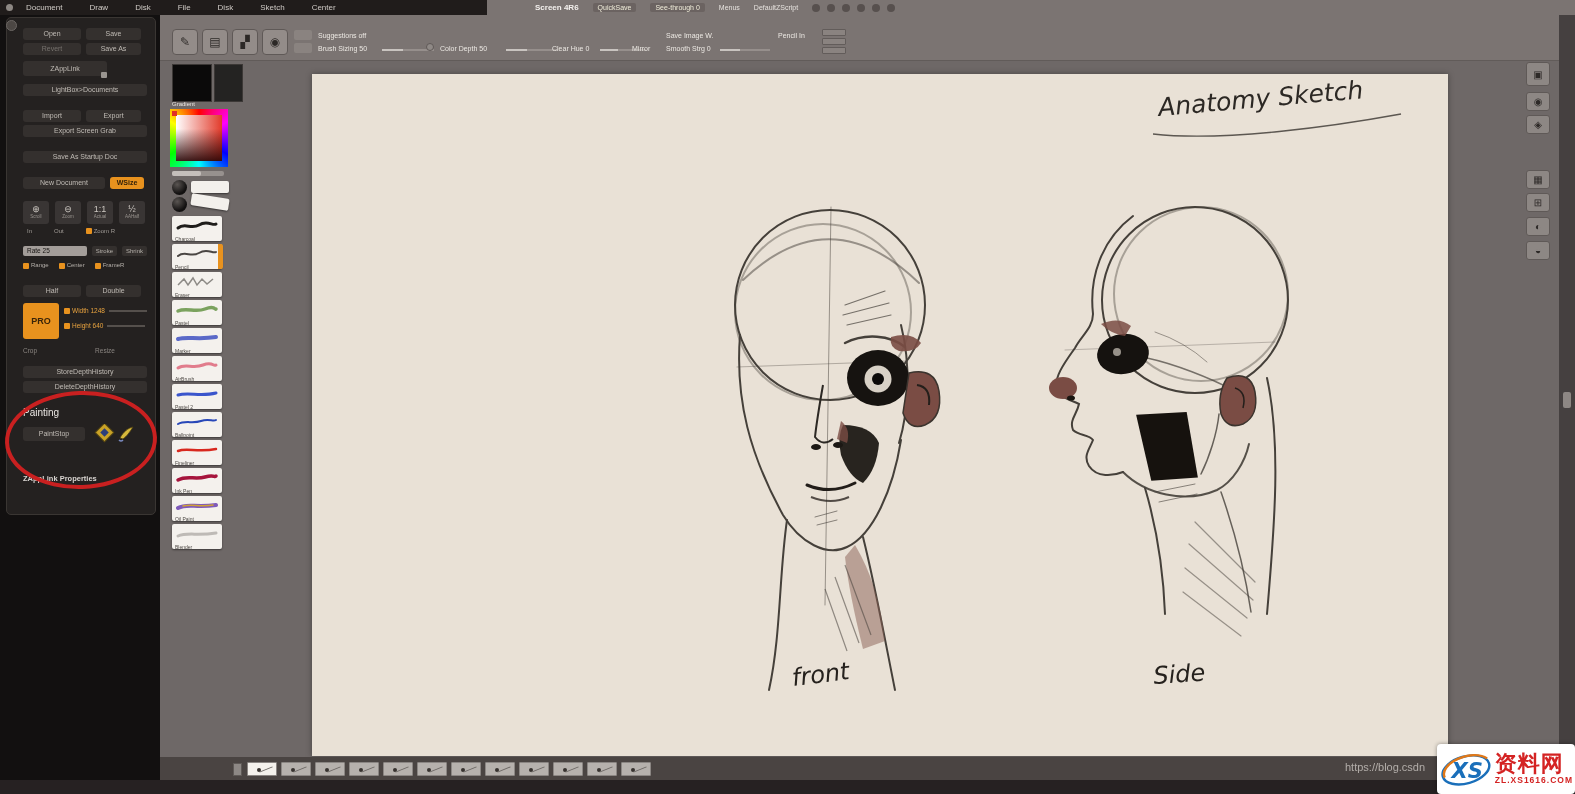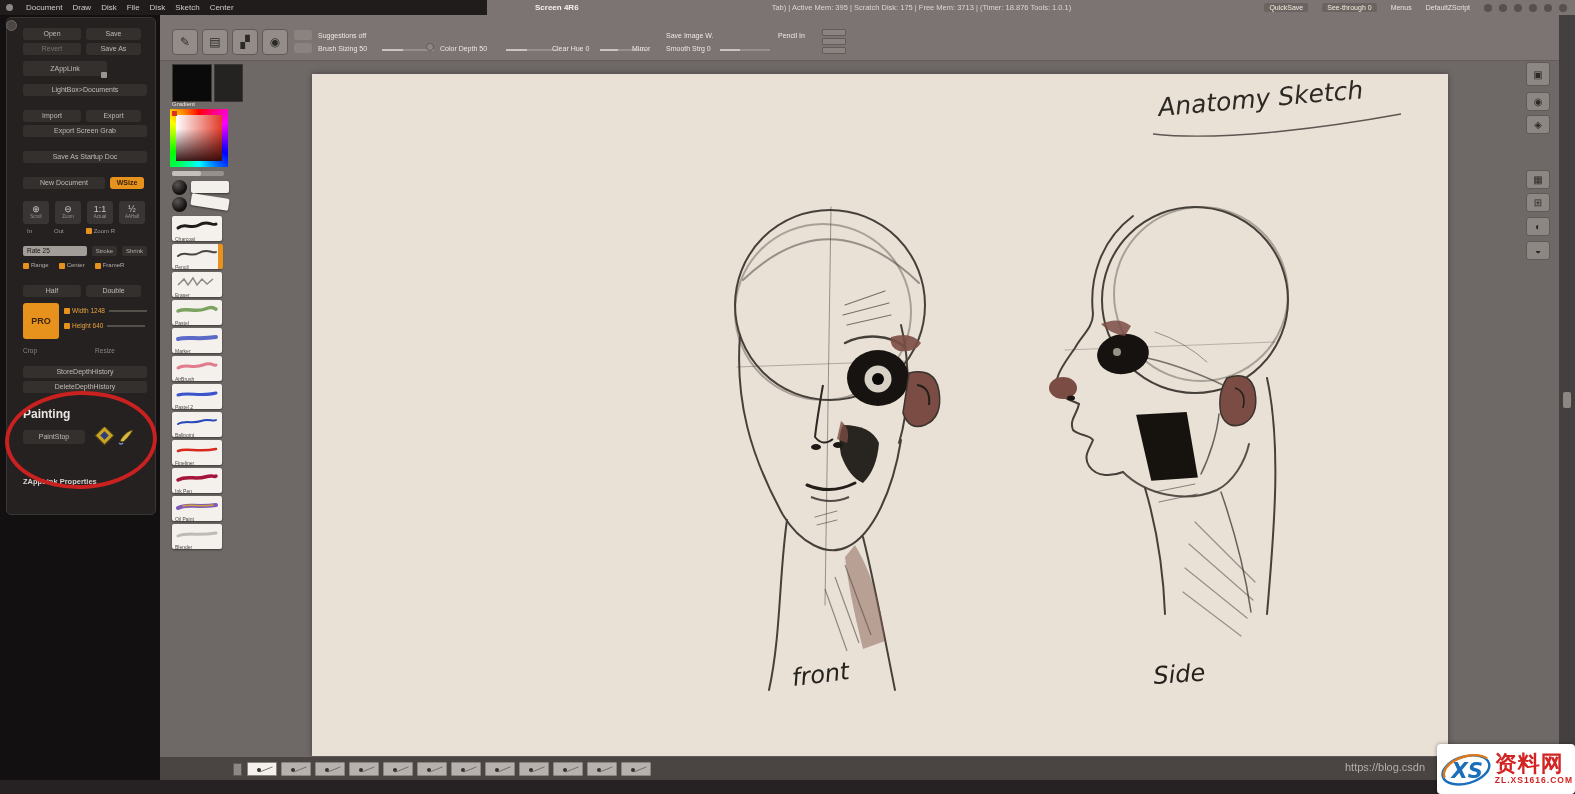--- a/index.html
+++ b/index.html
@@ -1,21 +1,21 @@
 <!DOCTYPE html>
 <html><head>
 <meta charset="utf-8">
 <style>
   *{margin:0;padding:0;box-sizing:border-box}
   html,body{width:1575px;height:794px}
   body{position:relative;background:#6e6867;font-family:"Liberation Sans",sans-serif;overflow:hidden}
   .abs{position:absolute}
 
   
-  .menubar{left:0;top:0;width:487px;height:15px;background:#201c1b;display:flex;align-items:center;gap:10px;padding-left:26px;z-index:5}
+  .menubar{left:0;top:0;width:487px;height:15px;background:#201c1b;display:flex;align-items:center;gap:27px;padding-left:26px;z-index:5}
   .menubar .mi{font-size:8px;color:#cfcac5;white-space:nowrap}
   .apple-dot{position:absolute;left:6px;top:4px;width:7px;height:7px;border-radius:50%;background:#8d8884}
   .titlebar{left:487px;top:0;width:1088px;height:15px;background:#7b7472;display:flex;align-items:center;gap:14px;padding:0 8px 0 48px;z-index:5}
   .titlebar .app{font-size:8px;font-weight:bold;color:#f4f1ee;white-space:nowrap}
   .titlebar .info{font-size:7.5px;color:#ddd8d4;white-space:nowrap;flex:1;text-align:center;overflow:hidden}
   .titlebar .tb-btn{font-size:7px;color:#efecd9;background:#6b6361;border-radius:2px;padding:1px 5px;white-space:nowrap}
   .titlebar .tb-txt{font-size:7px;color:#e6e2de;white-space:nowrap}
   .tb-icons{display:flex;gap:7px;align-items:center}
   .tb-ic{width:8px;height:8px;border-radius:50%;background:#57504e;color:#cfcac6;font-size:6px;line-height:8px;text-align:center}
 
@@ -33,21 +33,21 @@
   .zib .n{font-size:4.5px;line-height:6px;color:#9a9590}
   .subl{font-size:6px;color:#a09b96}
   .ochip{display:inline-block;width:6px;height:6px;background:#e8921e;border-radius:1px;margin-right:2px;vertical-align:middle}
   .rate{width:80px;height:10px;background:#a39d99;border-radius:2px;color:#171412;font-size:6.5px;line-height:10px;padding-left:4px}
   .mini{background:#34302e;border-radius:2px;color:#b5b0aa;font-size:6px;height:10px;line-height:10px;padding:0 4px}
   .tgl{font-size:6px;color:#b5b0aa;white-space:nowrap}
   .pro{width:36px;height:36px;background:#e8921e;border-radius:3px;color:#3a2509;font-weight:bold;font-size:9px;display:flex;align-items:center;justify-content:center}
   .wh{font-size:6.5px;color:#e8a33f;white-space:nowrap}
   .track{display:inline-block;width:38px;height:2px;background:#55504c;vertical-align:middle;margin-left:4px}
   .dimlbl{font-size:6.5px;color:#8a8580}
-  .dhdr{font-size:12px;font-weight:bold;color:#eae6e2}
+  .dhdr{font-size:10px;font-weight:normal;color:#eae6e2}
   .dhdr2{font-size:7.5px;font-weight:bold;color:#d9d5d1}
 
   
   .annot{left:5px;top:391px;width:152px;height:98px;border:4px solid #c92020;border-radius:50%;transform:rotate(-2deg);z-index:9}
 
   
   .shelf{left:160px;top:15px;width:1415px;height:46px;background:#7b7472;border-bottom:1px solid #615b59}
   .tbtn{position:absolute;width:26px;height:26px;top:14px;background:#938c89;border:1px solid #5f5957;border-radius:4px;display:flex;align-items:center;justify-content:center}
   .tbtn .tg{font-size:12px;color:#2c2826}
   .pill{position:absolute;background:#8a8380;border-radius:2px}
@@ -105,21 +105,20 @@
   <span class="mi">Draw</span>
   <span class="mi">Disk</span>
   <span class="mi">File</span>
   <span class="mi">Disk</span>
   <span class="mi">Sketch</span>
   <span class="mi">Center</span>
 </div>
 
 <div class="abs titlebar">
   <span class="app">Screen 4R6</span>
-  <span class="info">Tab)  |  Active Mem: 395  |  Scratch Disk: 175  |  Free Mem: 3713  |  (Timer: 18.876  Tools: 1.0.1)</span>
   <span class="tb-btn">QuickSave</span>
   <span class="tb-btn">See-through 0</span>
   <span class="tb-txt">Menus</span>
   <span class="tb-txt">DefaultZScript</span>
   <span class="tb-icons">
     <span class="tb-ic"></span>
     <span class="tb-ic"></span>
     <span class="tb-ic"></span>
     <span class="tb-ic"></span>
     <span class="tb-ic"></span>

